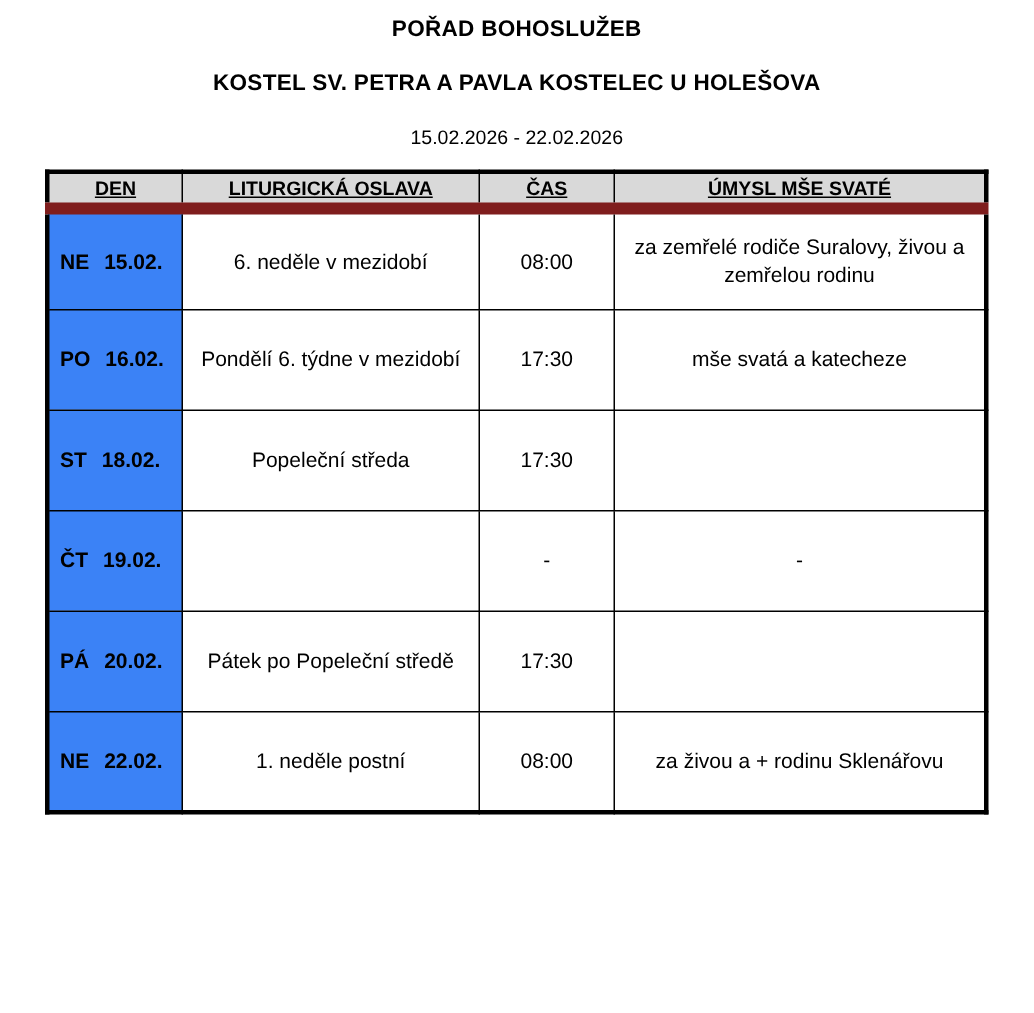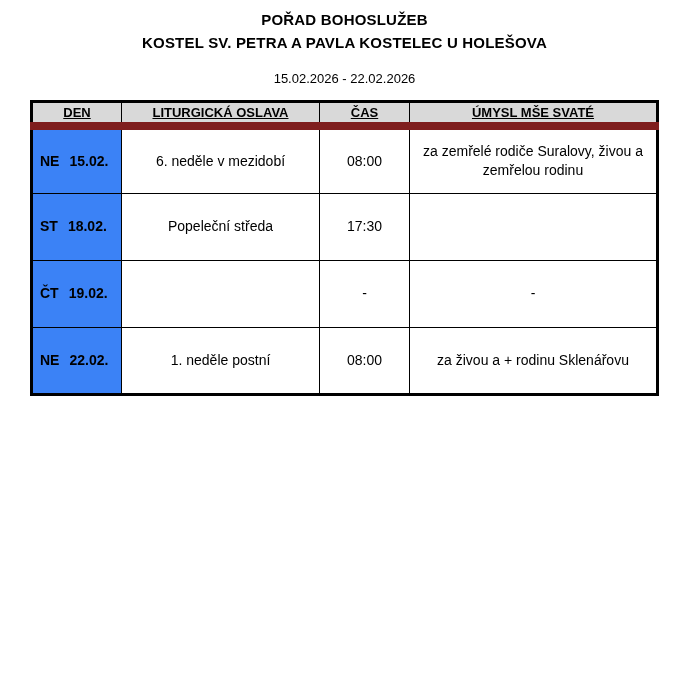--- a/index.html
+++ b/index.html
@@ -7,21 +7,21 @@
   body {
     font-family: "Liberation Sans", sans-serif;
     color: #000000;
     width: 689px;
     height: 675px;
   }
   .page { width: 689px; height: 675px; padding-top: 10px; }
 
   .titles { text-align: center; line-height: 1.35; }
   .title    { font-size: 15px; font-weight: bold; letter-spacing: .2px; }
-  .subtitle { font-size: 15px; font-weight: bold; margin-top: 3px; letter-spacing: .2px; }
+  .subtitle { font-size: 15px; font-weight: bold; margin-top: 16px; letter-spacing: .2px; }
   .daterange{ font-size: 13px; margin-top: 16px; }
 
   table.schedule {
     border-collapse: collapse;
     table-layout: fixed;
     margin: 13px auto 0 auto;
     border: 3px solid #000;
   }
   col.c-day  { width: 90px; }
   col.c-cel  { width: 198px; }
@@ -91,36 +91,52 @@
       <tr>
         <td class="day">
           <span>NE</span><span class="date">15.02.</span>
         </td>
         <td>6. neděle v mezidobí</td>
         <td>08:00</td>
         <td>za zemřelé rodiče Suralovy, živou a zemřelou rodinu</td>
       </tr>
       <tr>
         <td class="day">
+          <span>PO</span><span class="date">16.02.</span>
+        </td>
+        <td>Pondělí 6. týdne v mezidobí</td>
+        <td>17:30</td>
+        <td>mše svatá a katecheze</td>
+      </tr>
+      <tr>
+        <td class="day">
           <span>ST</span><span class="date">18.02.</span>
         </td>
         <td>Popeleční středa</td>
         <td>17:30</td>
         <td></td>
       </tr>
       <tr>
         <td class="day">
           <span>ČT</span><span class="date">19.02.</span>
         </td>
         <td></td>
         <td>-</td>
         <td>-</td>
       </tr>
       <tr>
         <td class="day">
+          <span>PÁ</span><span class="date">20.02.</span>
+        </td>
+        <td>Pátek po Popeleční středě</td>
+        <td>17:30</td>
+        <td></td>
+      </tr>
+      <tr>
+        <td class="day">
           <span>NE</span><span class="date">22.02.</span>
         </td>
         <td>1. neděle postní</td>
         <td>08:00</td>
         <td>za živou a + rodinu Sklenářovu</td>
       </tr>
     </tbody>
   </table>
 
 </div>

